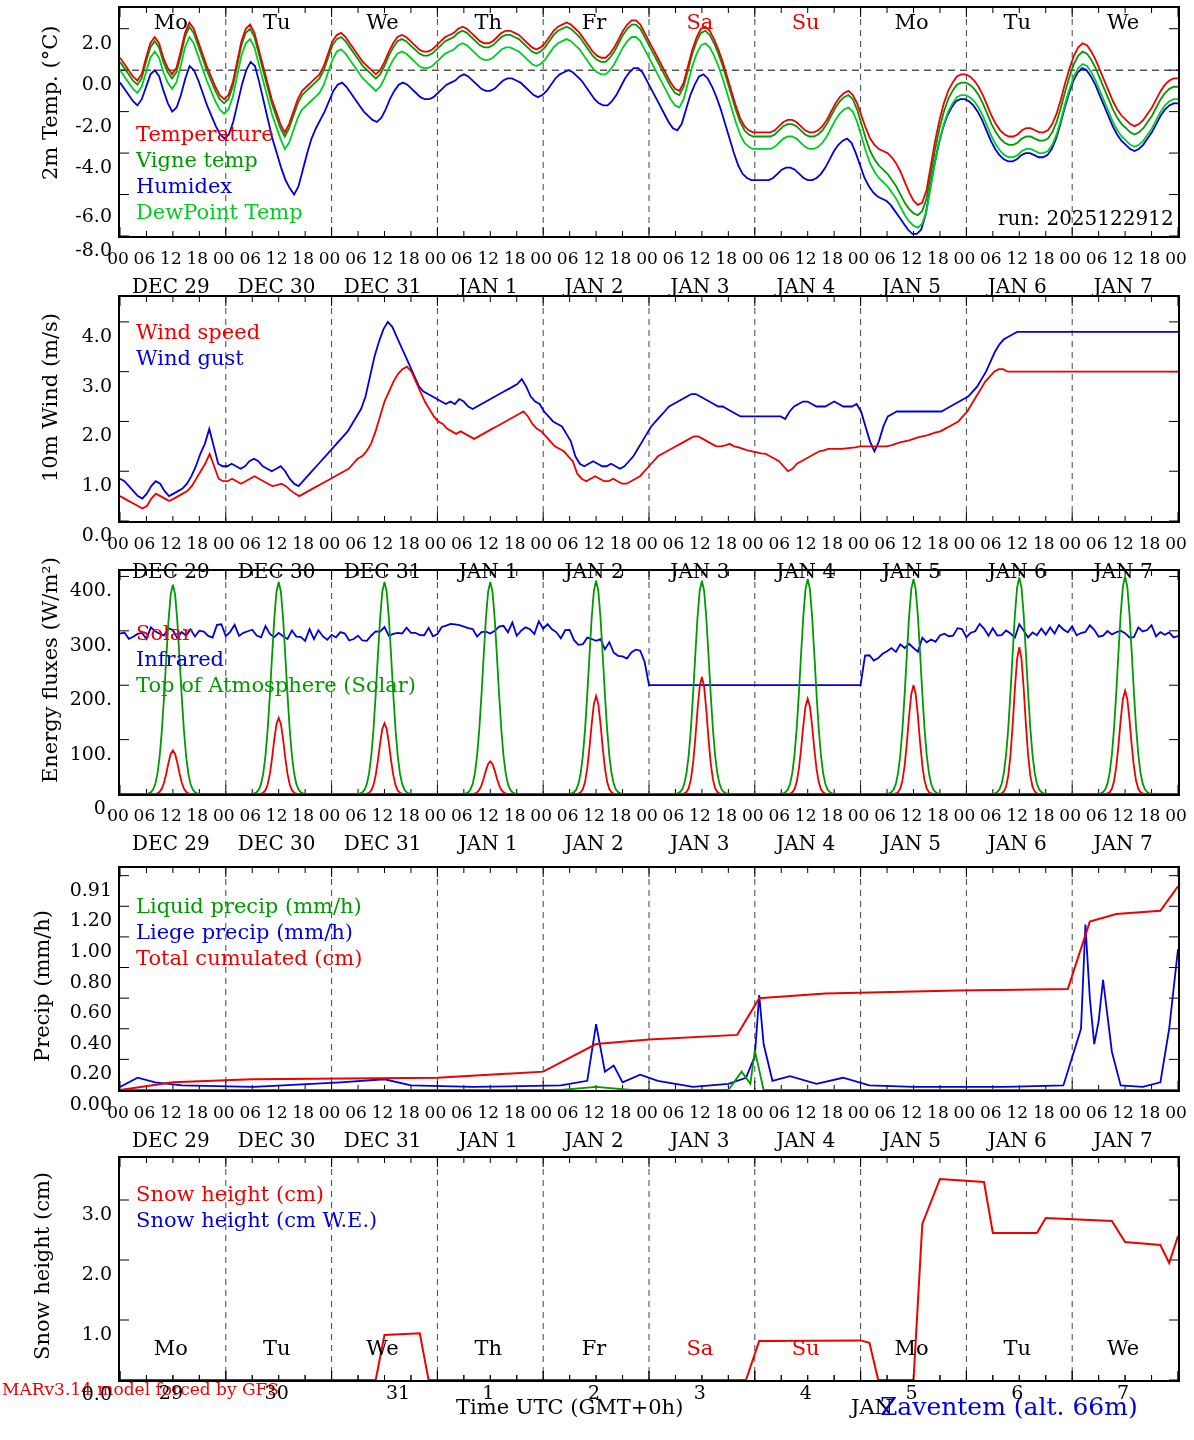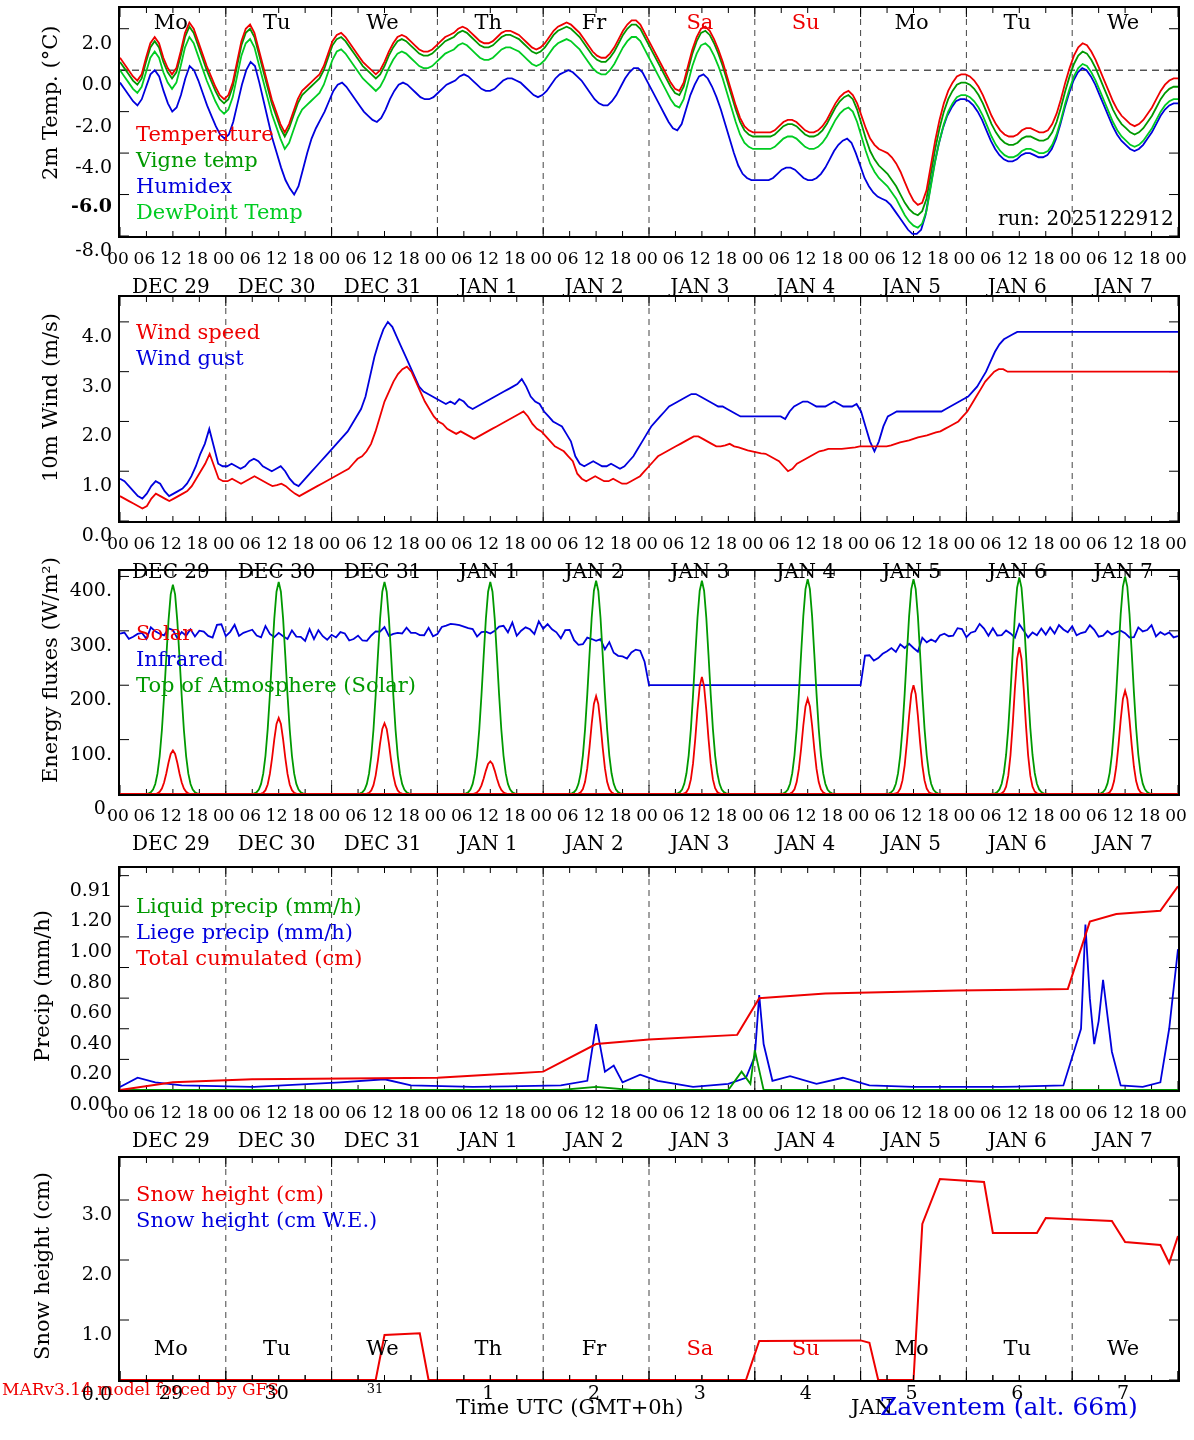--- a/index.html
+++ b/index.html
@@ -666,21 +666,21 @@
     <div class="legend red" style="left:136px;top:32px;">Snow height (cm)</div>
     <div class="legend blue" style="left:136px;top:58px;">Snow height (cm W.E.)</div>
   </div>
 
   <div class="footer red" style="left:2px;top:1379px;">MARv3.14 model forced by GFS</div>
   <div class="axtitle" style="left:456px;top:1395px;">Time UTC (GMT+0h)</div>
   <div class="axtitle" style="left:851px;top:1395px;">JAN</div>
   <div class="sitelab" style="left:880px;top:1392px;">Zaventem (alt. 66m)</div>
 
 <div class="ytick" style="left: 40px; width: 72px; top: 222px;">-8.0</div>
-    <div class="ytick" style="left: 40px; width: 72px; top: 178px; font-weight: bold;">-6.0</div>
+    <div class="ytick" style="left: 40px; width: 72px; top: 188px;">-6.0</div>
     <div class="ytick" style="left: 40px; width: 72px; top: 139.091px; text-align: right;">-4.0</div>
     <div class="ytick" style="left: 40px; width: 72px; top: 97.6364px;">-2.0</div>
     <div class="ytick" style="left: 40px; width: 72px; top: 56.1818px;">0.0</div>
     <div class="ytick" style="left: 40px; width: 72px; top: 14.7273px;">2.0</div>
     <div class="tickrow" style="left: 118px; width: 1062px; top: 248px; height: 22px;">
       <span style="position: absolute; left: -13px; width: 26px; text-align: center;">00</span>
       <span style="position: absolute; left: 13.45px; width: 26px; text-align: center;">06</span>
       <span style="position: absolute; left: 39.9px; width: 26px; text-align: center;">12</span>
       <span style="position: absolute; left: 66.35px; width: 26px; text-align: center;">18</span>
       <span style="position: absolute; left: 92.8px; width: 26px; text-align: center;">00</span>
@@ -935,21 +935,21 @@
     <div class="daylab" style="color: rgb(0, 0, 0); left: 362.5px; width: 40px; text-align: center; top: 1336px;">We</div>
     <div class="daylab" style="color: rgb(0, 0, 0); left: 468.3px; width: 40px; text-align: center; top: 1336px;">Th</div>
     <div class="daylab" style="color: rgb(0, 0, 0); left: 574.1px; width: 40px; text-align: center; top: 1336px;">Fr</div>
     <div class="daylab" style="color: rgb(238, 0, 0); left: 679.9px; width: 40px; text-align: center; top: 1336px;">Sa</div>
     <div class="daylab" style="color: rgb(238, 0, 0); left: 785.7px; width: 40px; text-align: center; top: 1336px;">Su</div>
     <div class="daylab" style="color: rgb(0, 0, 0); left: 891.5px; width: 40px; text-align: center; top: 1336px;">Mo</div>
     <div class="daylab" style="color: rgb(0, 0, 0); left: 997.3px; width: 40px; text-align: center; top: 1336px;">Tu</div>
     <div class="daylab" style="color: rgb(0, 0, 0); left: 1103.1px; width: 40px; text-align: center; top: 1336px;">We</div>
     <div class="tickrow" style="left: 150.9px; width: 40px; text-align: center; top: 1381px; font-size: 19px;">29</div>
     <div class="tickrow" style="left: 256.7px; width: 40px; text-align: center; top: 1381px; font-size: 19px;">30</div>
-    <div class="tickrow" style="left: 355px; width: 40px; text-align: center; top: 1381px; font-size: 13px;">31</div>
+    <div class="tickrow" style="left: 378px; width: 40px; text-align: center; top: 1381px; font-size: 19px;">31</div>
     <div class="tickrow" style="left: 468.3px; width: 40px; text-align: center; top: 1381px; font-size: 19px;">1</div>
     <div class="tickrow" style="left: 574.1px; width: 40px; text-align: center; top: 1381px; font-size: 19px;">2</div>
     <div class="tickrow" style="left: 679.9px; width: 40px; text-align: center; top: 1381px; font-size: 19px;">3</div>
     <div class="tickrow" style="left: 785.7px; width: 40px; text-align: center; top: 1381px; font-size: 19px;">4</div>
     <div class="tickrow" style="left: 891.5px; width: 40px; text-align: center; top: 1381px; font-size: 19px;">5</div>
     <div class="tickrow" style="left: 997.3px; width: 40px; text-align: center; top: 1381px; font-size: 19px;">6</div>
     <div class="tickrow" style="left: 1103.1px; width: 40px; text-align: center; top: 1381px; font-size: 19px;">7</div>
   </div>
 
 </body></html>

